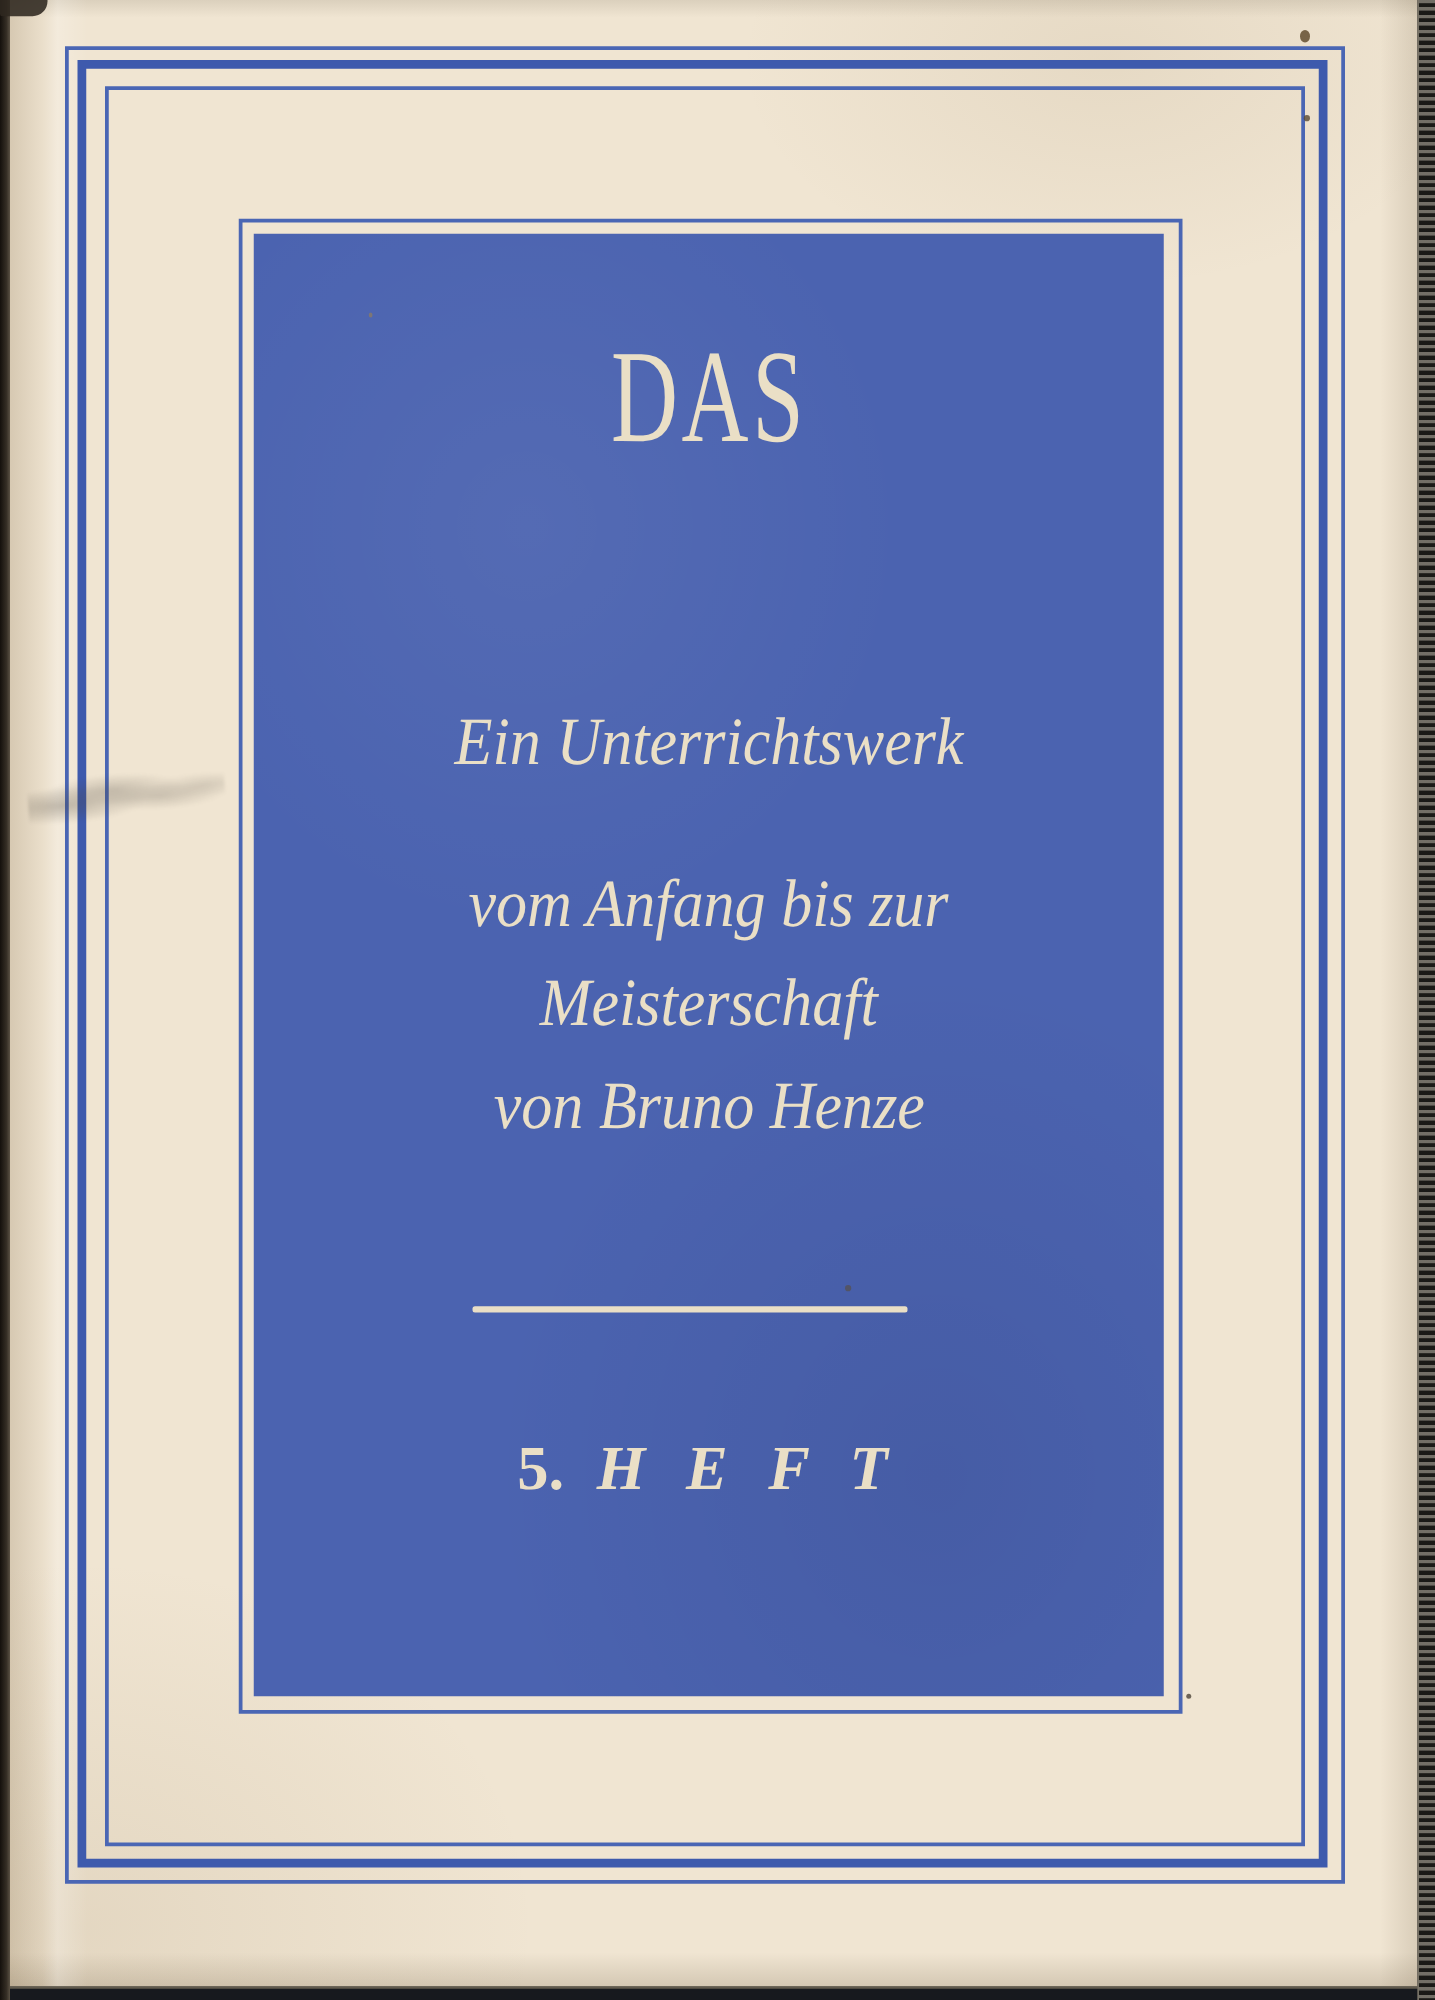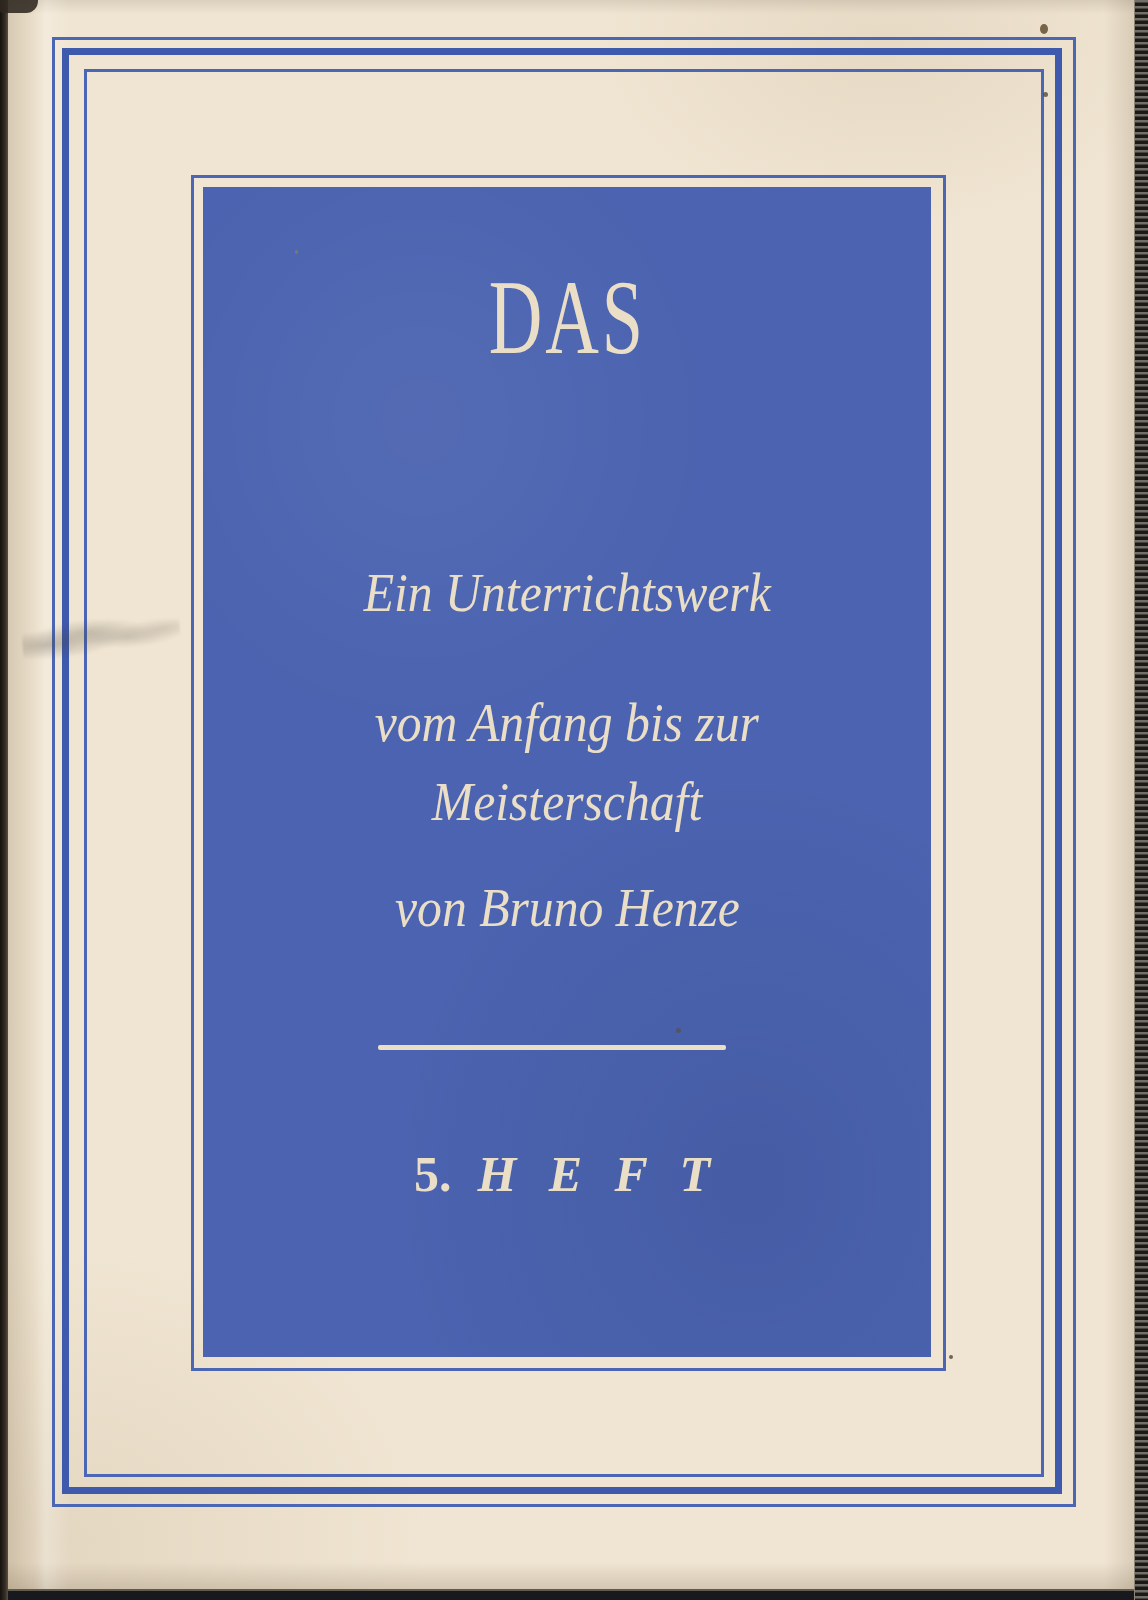--- a/index.html
+++ b/index.html
@@ -50,21 +50,21 @@
   .line > span{display:inline-block;transform-origin:50% 50%;}
   .title-1{top:78px;font-size:106px;font-weight:400;}
   .title-1 > span{transform:scaleX(.70);letter-spacing:.04em;}
   .title-2{top:205px;font-size:112px;font-weight:400;}
   .title-2 > span{transform:scaleX(.78);letter-spacing:.01em;}
   .subtitle{font-size:54px;font-style:italic;font-weight:400;}
   .subtitle > span{transform:scaleX(.92);}
   .sub-1{top:379px;}
   .sub-2{top:509px;}
   .sub-3{top:588px;}
-  .sub-4{top:694px;}
+  .sub-4{top:670px;}
   .rule{
     position:absolute;left:175px;top:858px;width:348px;height:5px;
     background:var(--text-cream,#eadfc6);border-radius:2px;
   }
   .issue{
     position:absolute;left:0;top:962px;width:100%;
     display:flex;justify-content:center;align-items:flex-start;gap:26px;
     color:var(--text-cream,#eadfc6);font-size:50px;font-weight:700;line-height:1;
   }
   .issue .word{letter-spacing:.2em;font-style:italic;}

